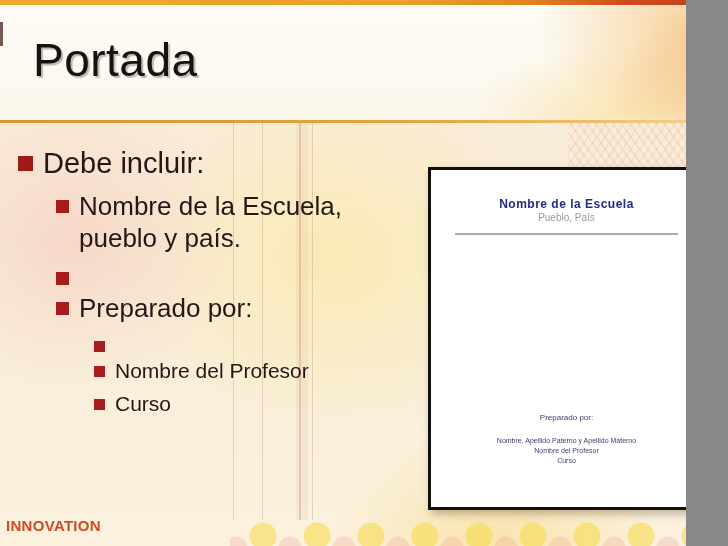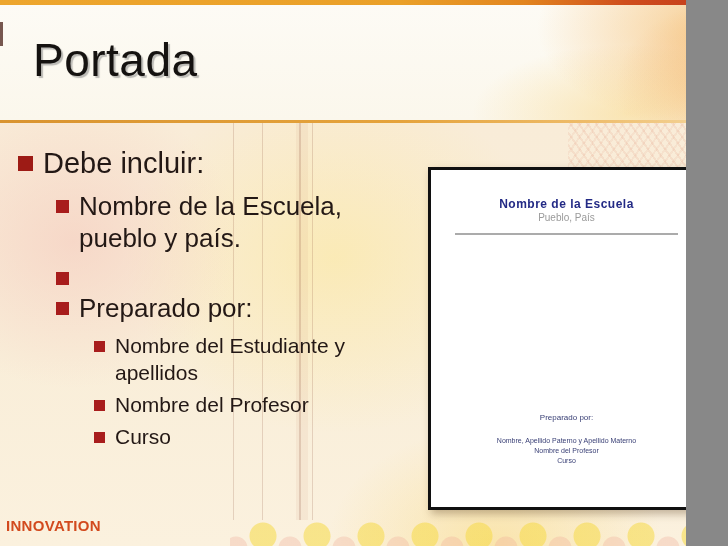--- a/index.html
+++ b/index.html
@@ -133,21 +133,20 @@
     </div>
     <div class="row l2">
       <span class="sq"></span>
     </div>
     <div class="row l2">
       <span class="sq"></span>
       <div class="t2">Preparado por:</div>
     </div>
     <div class="row l3">
       <span class="sq"></span>
-      <div class="t3">Nombre del Estudiante y apellidos</div>
     </div>
     <div class="row l3">
       <span class="sq"></span>
       <div class="t3">Nombre del Profesor</div>
     </div>
     <div class="row l3">
       <span class="sq"></span>
       <div class="t3">Curso</div>
     </div>
   </div>

